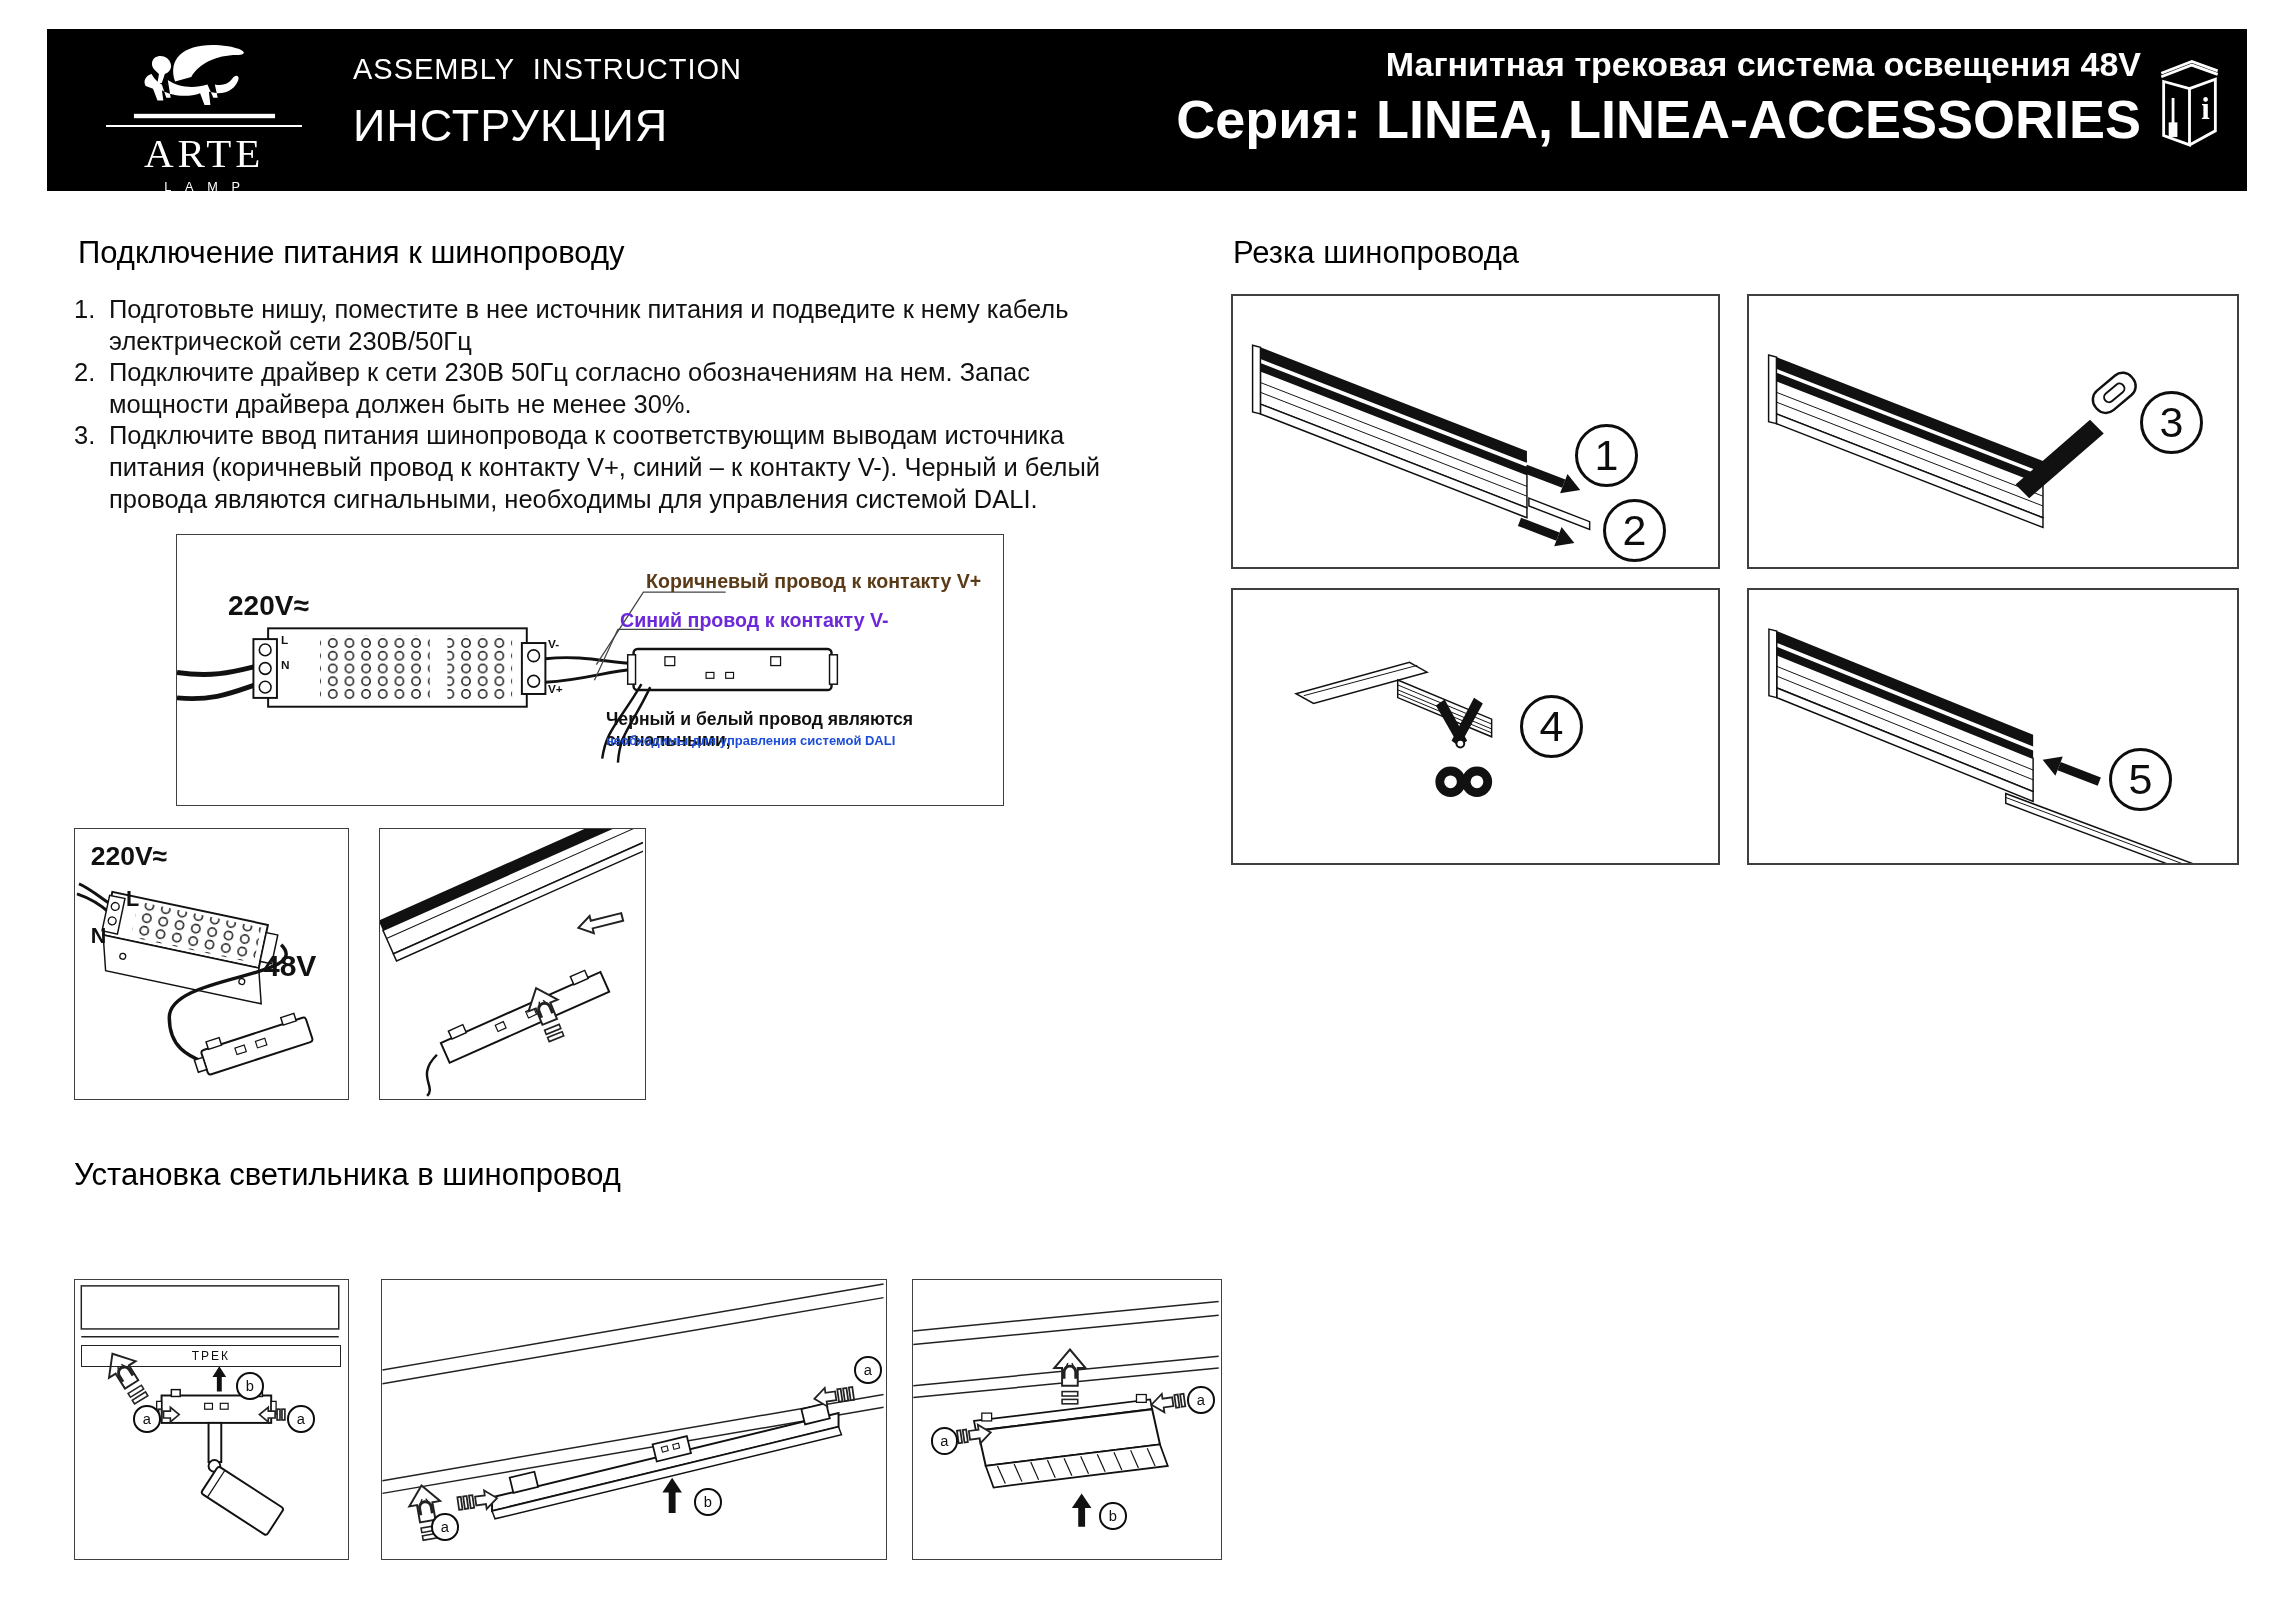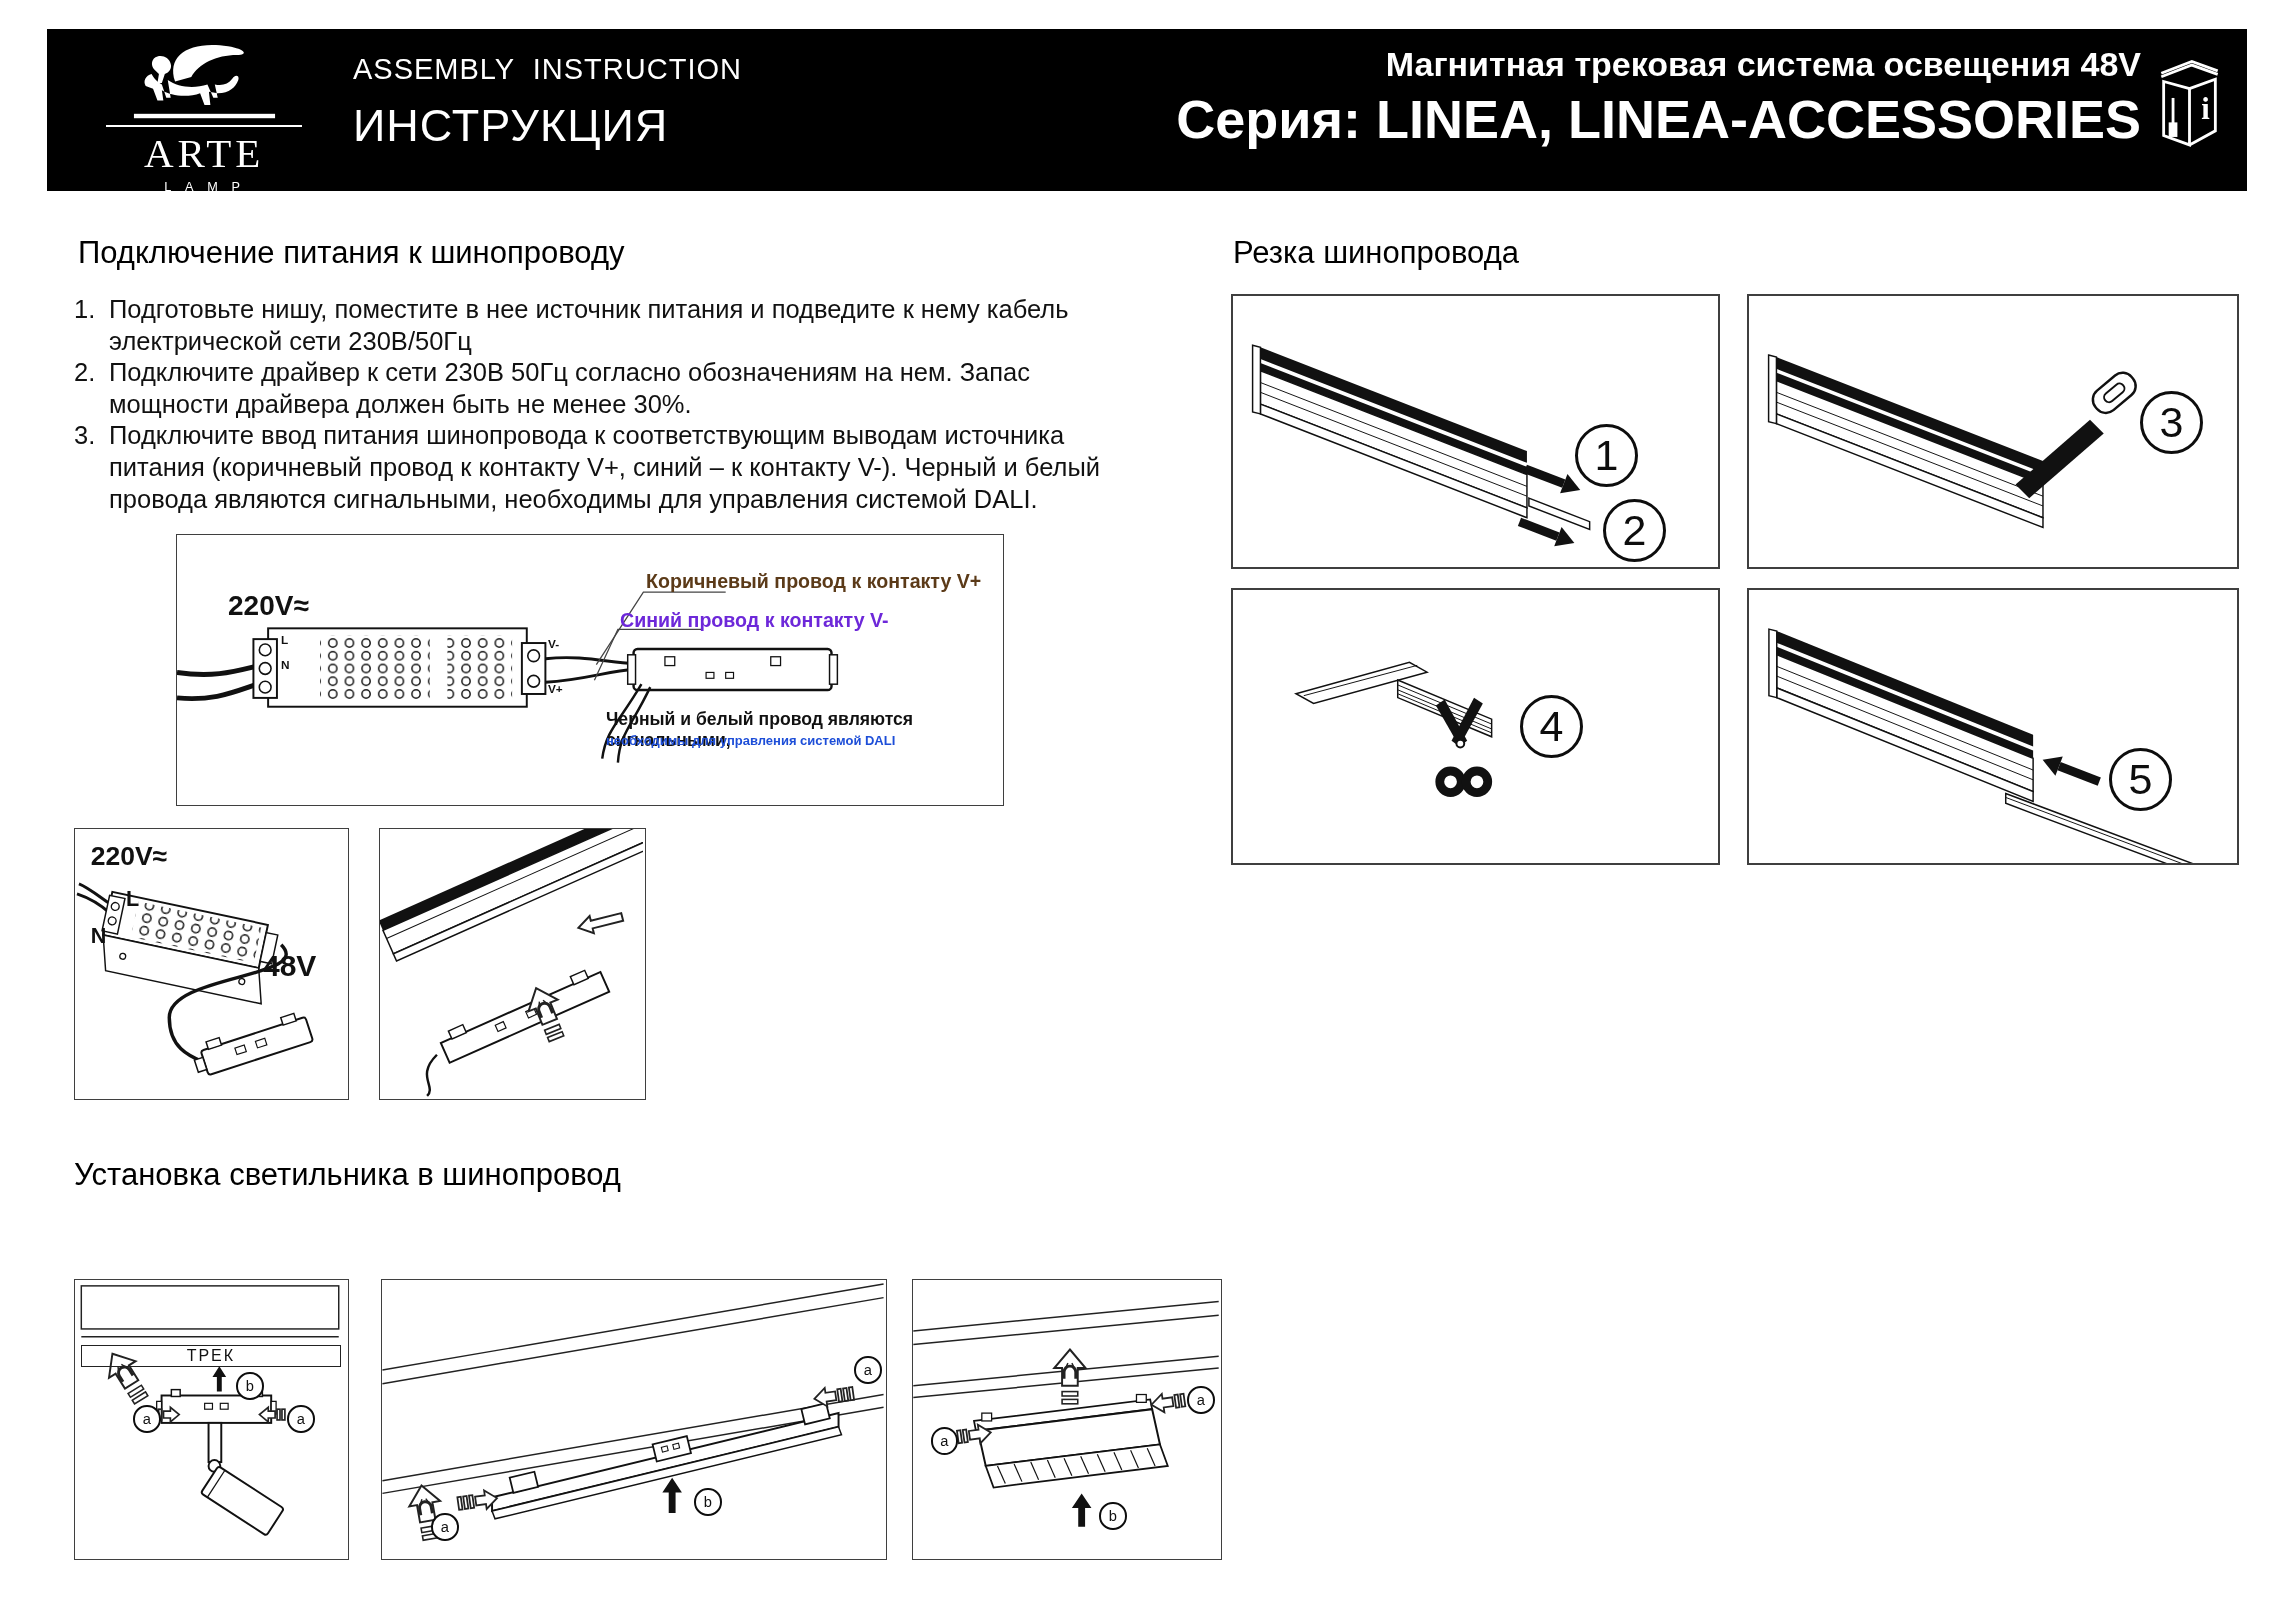--- a/index.html
+++ b/index.html
@@ -23,21 +23,21 @@
   .steps{position:absolute;left:74px;top:294px;width:1054px;font-size:25.5px;line-height:1.24;}
   .step{display:flex;}
   .step-num{width:35px;flex:none;}
   .step-txt{flex:1;}
   .step4{position:absolute;left:676px;top:845px;width:406px;font-size:26px;line-height:1.4;text-align:justify;}
   .desc{position:absolute;left:78px;top:1211px;width:706px;font-size:26px;line-height:1.32;}
   
   .dlabel{position:absolute;font-weight:700;}
   .circle-num{position:absolute;width:57px;height:57px;border:3.9px solid #0d0d0d;border-radius:50%;display:flex;align-items:center;justify-content:center;font-size:43px;color:#0d0d0d;background:#fff;z-index:3;}
   .circle-letter{position:absolute;width:23.5px;height:23.5px;border:2px solid #0d0d0d;border-radius:50%;display:flex;align-items:center;justify-content:center;font-size:14.7px;background:#fff;z-index:3;}
-  .trek-band{position:absolute;left:5.9px;top:65px;width:258px;height:19.6px;border:1.5px solid #222;display:flex;align-items:center;justify-content:center;font-size:16px;letter-spacing:2px;text-align:right;}
+  .trek-band{position:absolute;left:5.9px;top:65px;width:258px;height:19.6px;border:1.5px solid #222;display:flex;align-items:center;justify-content:center;font-size:12px;letter-spacing:2px;text-align:right;}
   svg{display:block;}
 </style>
 </head>
 <body>
 
 <div class="page">
 
   <div class="header">
     <div class="logo-wrap">
       <svg width="147" height="86" viewBox="0 0 100 58" style="margin:0 auto;">

